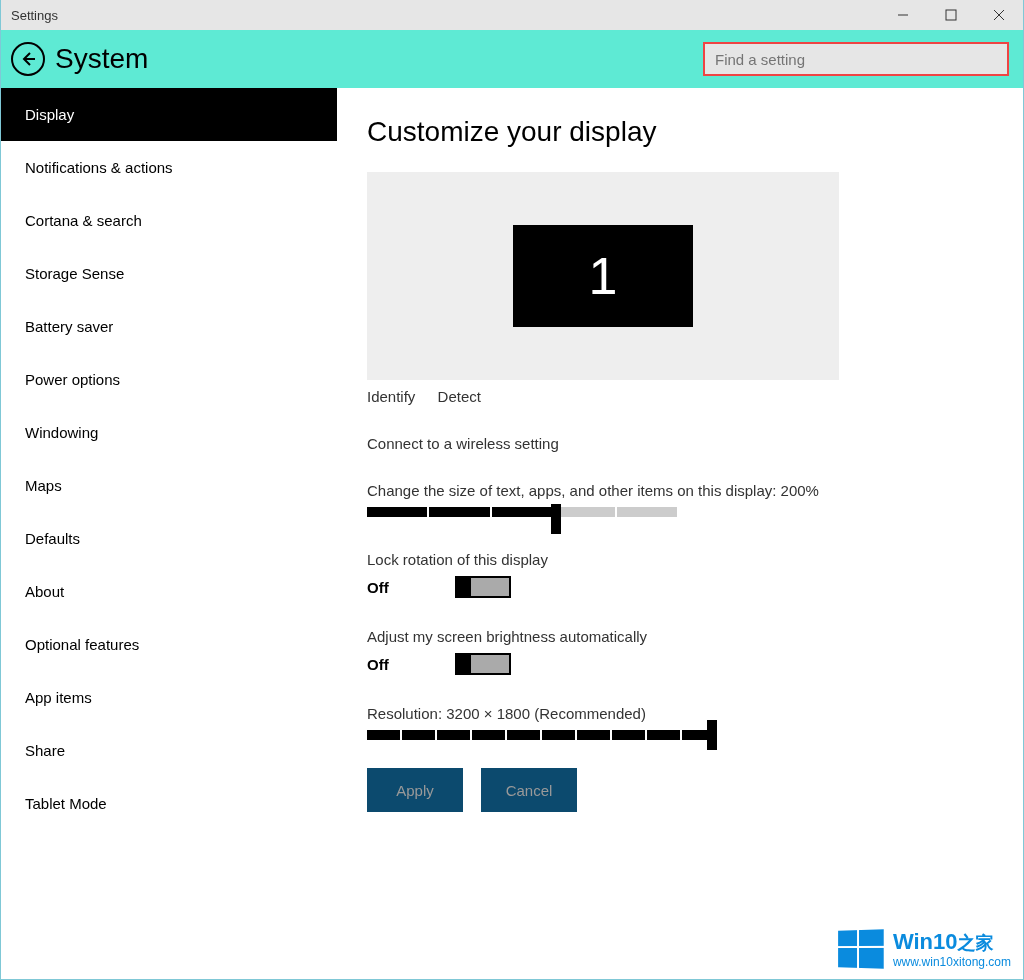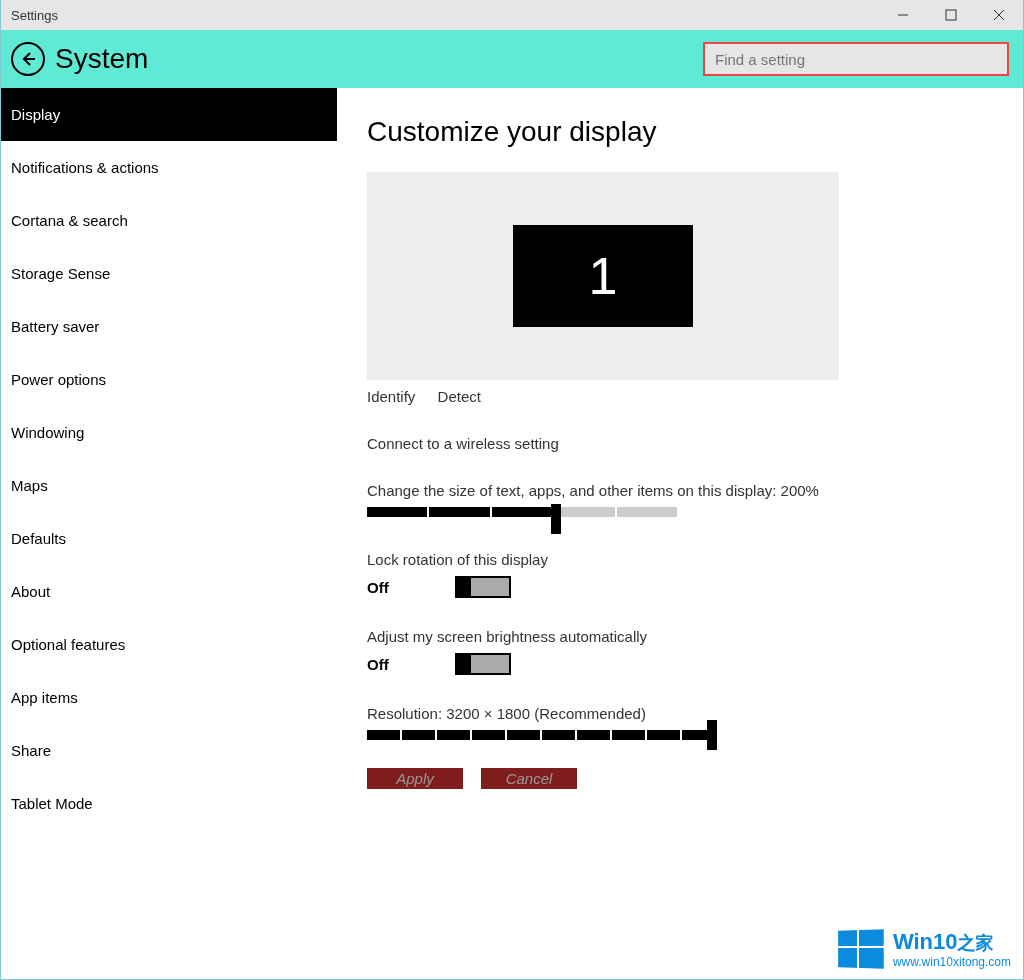--- a/index.html
+++ b/index.html
@@ -43,21 +43,21 @@
     padding: 4px 10px; font-size: 15px; color: #555;
   }
 
   
   .body { display: flex; height: calc(100% - 88px); background: #fff; }
 
   
   .sidebar { width: 336px; background: #fff; }
   .nav-item {
     height: 53px; display: flex; align-items: center;
-    padding-left: 10px; font-size: 15px; color: #000; cursor: default;
+    padding-left: 24px; font-size: 15px; color: #000; cursor: default;
   }
   .nav-item.active { background: #000; color: #fff; }
 
   
   .main { flex: 1; padding: 28px 20px 0 30px; position: relative; }
   .page-title { font-size: 28px; font-weight: 300; margin-bottom: 24px; }
 
   .monitor-preview {
     width: 472px; height: 208px; background: #eee;
     display: flex; align-items: center; justify-content: center;
@@ -97,22 +97,22 @@
   .toggle-row { display: flex; align-items: center; margin-bottom: 12px; }
   .toggle-label { font-size: 15px; font-weight: 700; width: 88px; }
   .toggle {
     width: 56px; height: 22px; border: 2px solid #000; background: #aaa; position: relative;
   }
   .toggle .handle { width: 14px; height: 100%; background: #000; position: absolute; left: 0; top: 0; }
 
   
   .actionrow { display: flex; gap: 18px; margin-top: 24px; }
   .btn {
-    width: 96px; height: 21px; background: #7f1d1d; border: none;
-    color: #999; font-size: 15px; cursor: default; font-style: italic;
+    width: 96px; height: 44px; background: #0c4a6e; border: none;
+    color: #999; font-size: 15px; cursor: default;
   }
 
   
   .watermark {
     position: absolute; right: 12px; bottom: 10px;
     display: flex; align-items: center; gap: 10px;
   }
   .winlogo { display: grid; grid-template-columns: 20px 24px; grid-template-rows: 16px 20px; gap: 2px; transform: perspective(80px) rotateY(-8deg); }
   .winlogo div { background: #0a8bde; }
   .wm-text .wline1 { font-size: 22px; color: #0a8bde; font-weight: 700; }

